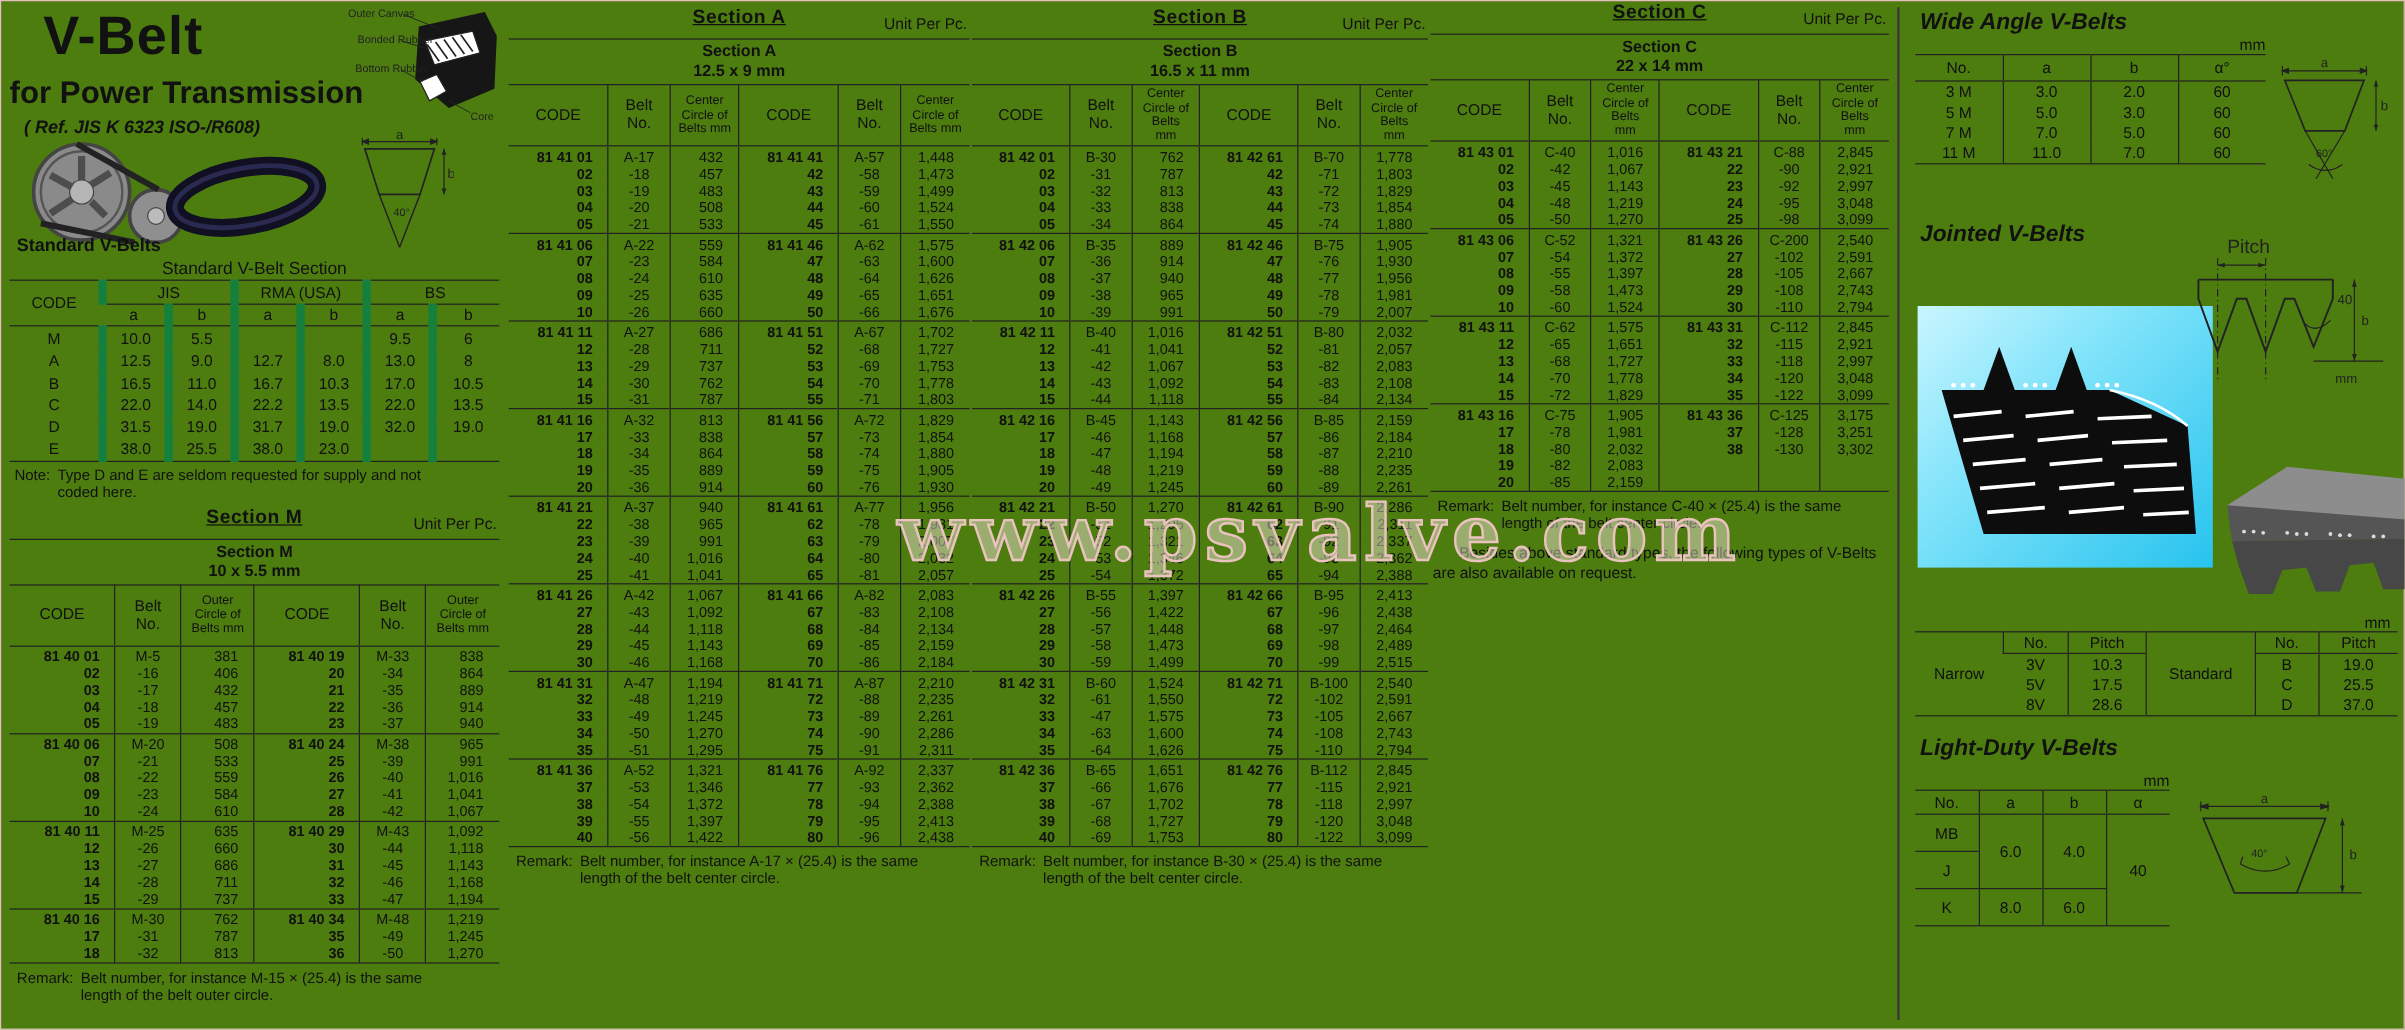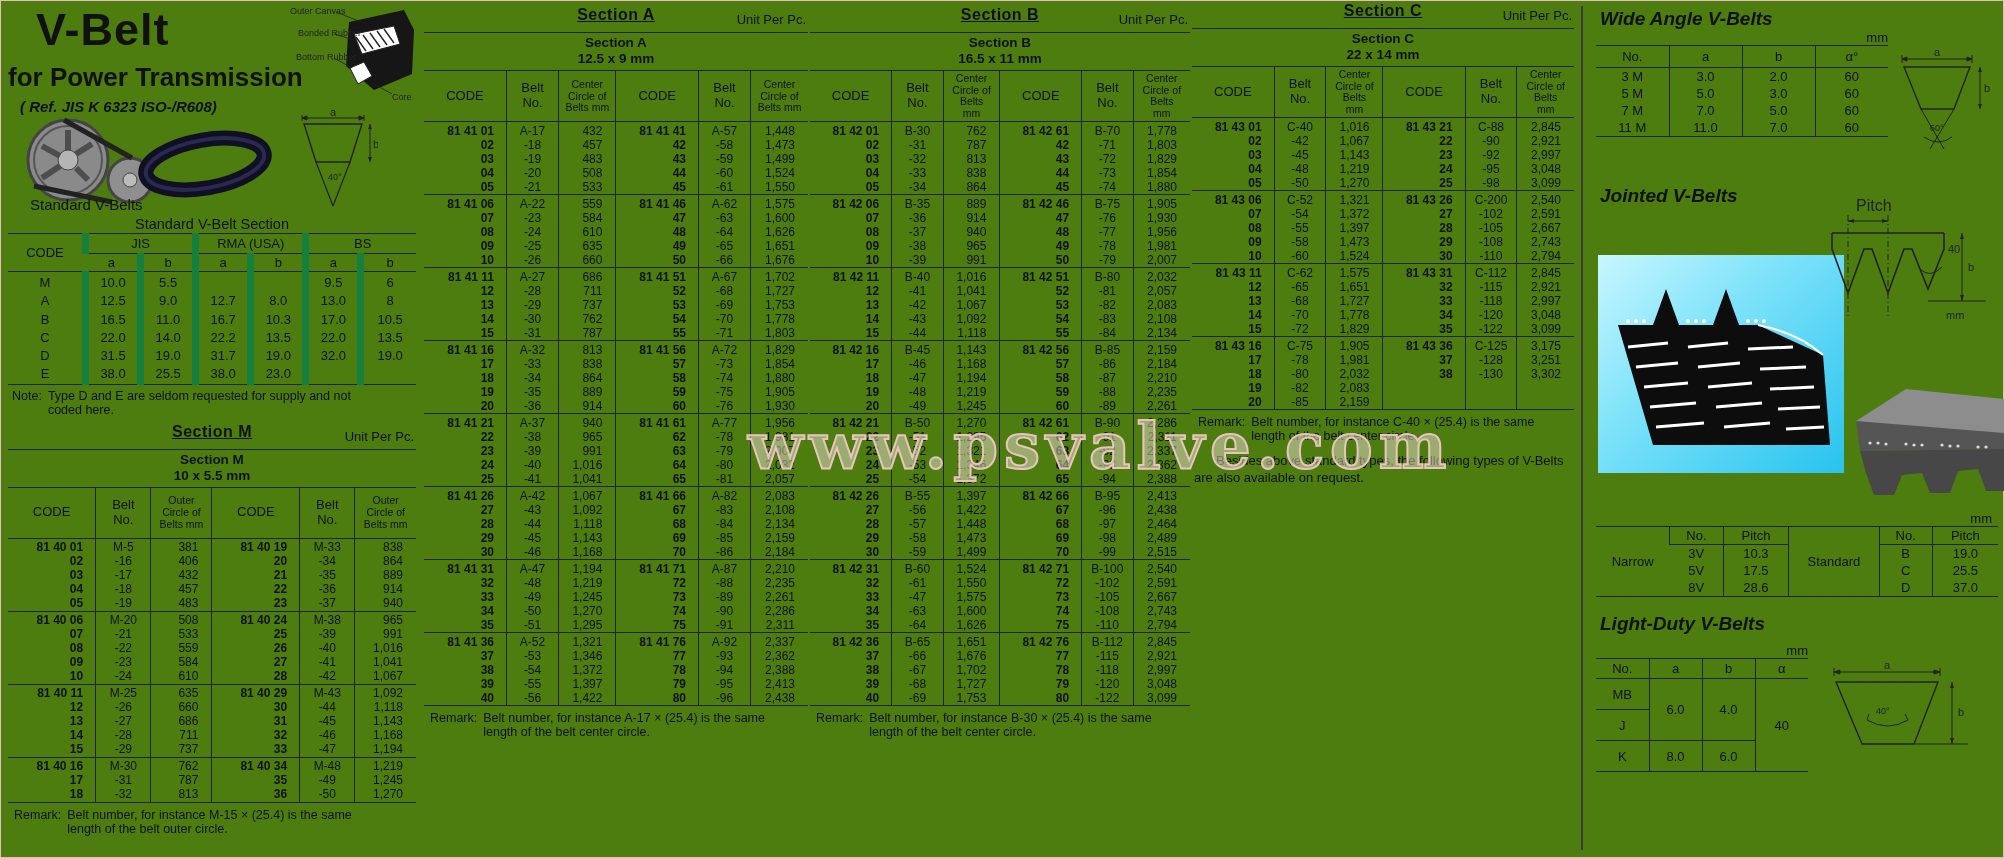--- a/index.html
+++ b/index.html
@@ -9,21 +9,21 @@
   
   .left-col{position:absolute;left:8px;top:4px;width:408px;}
   .hdr{position:relative;height:212px;}
   .v-title{position:absolute;left:28px;top:0px;font-size:45px;font-weight:800;letter-spacing:1px;}
   .v-sub{position:absolute;left:0px;top:58px;font-size:26px;font-weight:800;}
   .v-ref{position:absolute;left:12px;top:94px;font-size:15px;font-style:italic;font-weight:600;}
   .constr-svg{position:absolute;right:0;top:0;}
   .pulley-svg{position:absolute;left:16px;top:112px;}
   .beltloop-svg{position:absolute;left:128px;top:120px;}
   .profile-svg{position:absolute;left:286px;top:106px;}
-  .std-belts-label{position:absolute;left:22px;top:192px;font-size:15px;font-weight:normal;}
+  .std-belts-label{position:absolute;left:6px;top:192px;font-size:15px;font-weight:bold;}
   .svg-label{font-size:9px;fill:#222;font-family:"Liberation Sans",sans-serif;}
   .svg-dim{font-size:11px;fill:#222;font-family:"Liberation Sans",sans-serif;}
   
   .std-caption{text-align:center;font-size:14.5px;margin-bottom:1px;}
   .std-table{width:100%;border-collapse:collapse;border-top:1.5px solid #222;border-bottom:1.5px solid #222;table-layout:fixed;}
   .std-table th,.std-table td{border-left:7px solid #15803d;font-weight:normal;font-size:13px;text-align:center;padding:1px 2px;}
   .std-table th:first-child,.std-table td:first-child{border-left:none;}
   .std-table thead th{border-bottom:1px solid #222;}
   .std-table thead tr:first-child th{padding:2px;}
   .std-table tbody tr:first-child td{padding-top:3px;}

